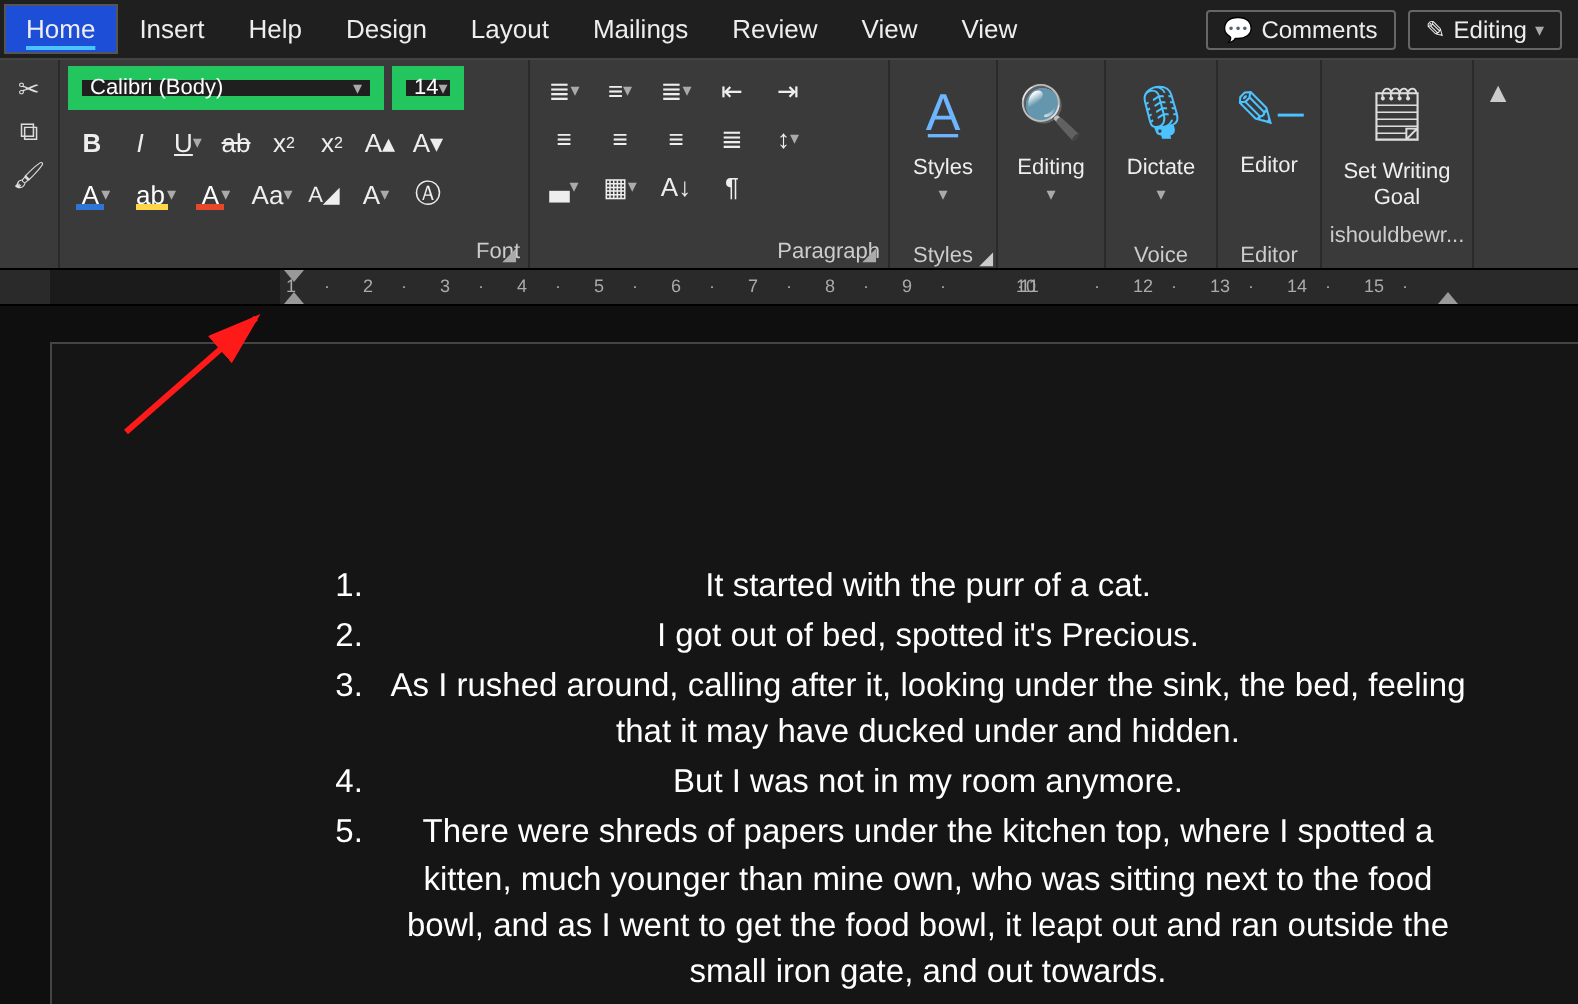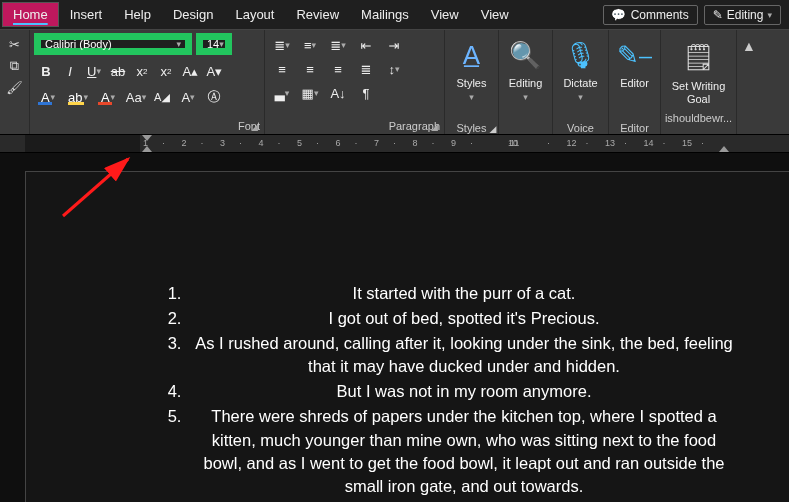--- a/index.html
+++ b/index.html
@@ -22,21 +22,21 @@
     font-size: 13px;
     border-bottom: 1px solid #444;
   }
   .tab {
     padding: 4px 10px;
     color: #eee;
     cursor: pointer;
     border: 1px solid transparent;
   }
   .tab.active {
-    background: #be185d;
+    background: #1d4ed8;
     border: 1px solid #555;
     text-decoration: underline;
     text-decoration-color: #4cc2ff;
     text-underline-offset: 4px;
     text-decoration-thickness: 2px;
   }
   .spacer { flex: 1; }
   .right-buttons { display: flex; gap: 6px; padding-right: 6px; }
   .pill {
     display: flex;
@@ -173,22 +173,22 @@
 </style>
 </head>
 <body>
 
 <div class="tabs">
   <div class="tab active">Home</div>
   <div class="tab">Insert</div>
   <div class="tab">Help</div>
   <div class="tab">Design</div>
   <div class="tab">Layout</div>
+  <div class="tab">Mailings</div>
   <div class="tab">Review</div>
-  <div class="tab">Mailings</div>
   <div class="tab">View</div>
   <div class="tab">View</div>
   <div class="spacer"></div>
   <div class="right-buttons">
     <div class="pill">
       <span>💬</span>
       <span>Comments</span>
     </div>
     <div class="pill">
       <span>✎</span>

